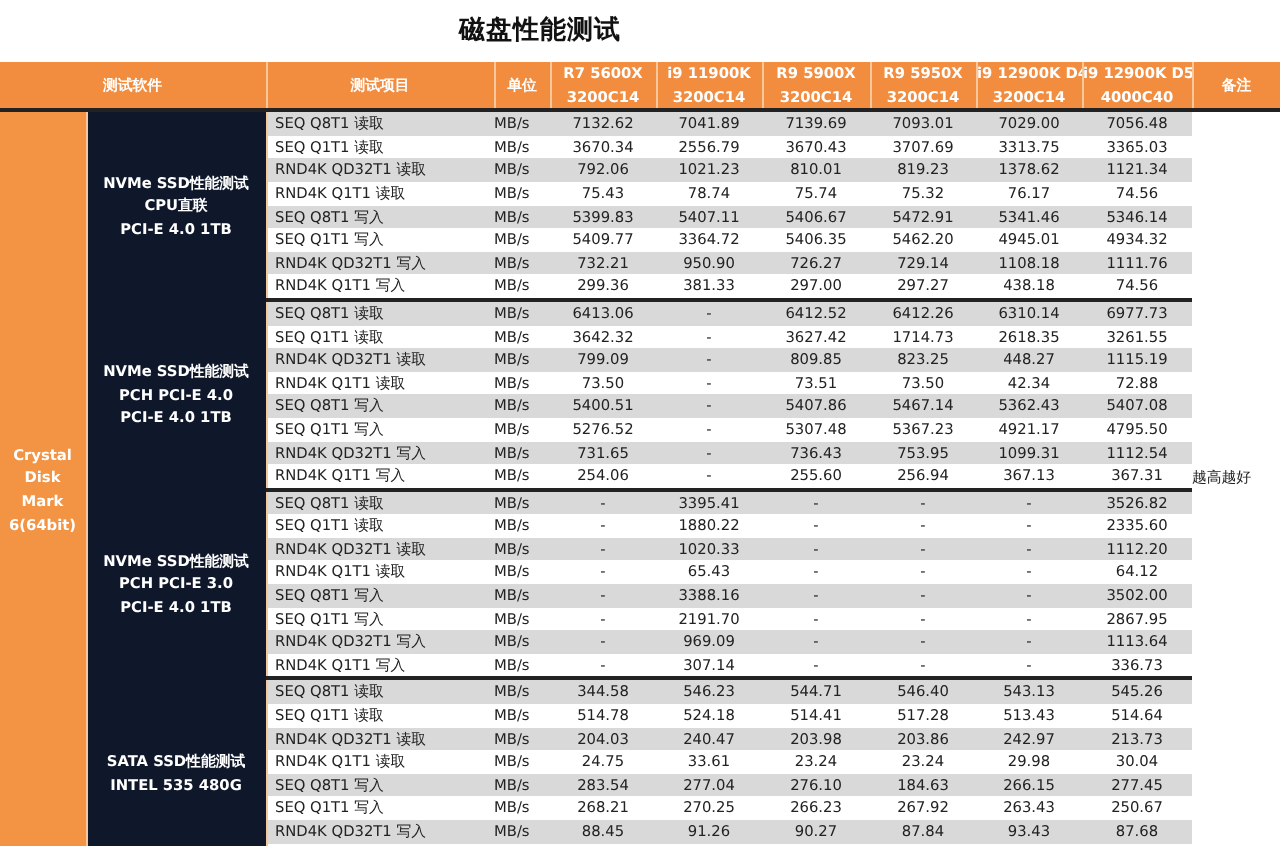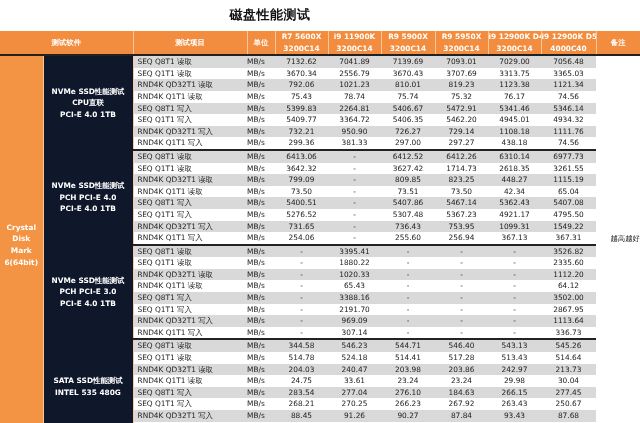--- a/index.html
+++ b/index.html
@@ -7,21 +7,21 @@
   .title { position: absolute; left: 0; top: 6px; width: 540px; text-align: center; font-size: 13px; font-weight: bold; color: #111; letter-spacing: 0.5px; }
   table.bench { position: absolute; left: 0; top: 31px; border-collapse: collapse; table-layout: fixed; width: 640px; }
   table.bench td, table.bench th { padding: 0; height: 11.6px; font-size: 7.4px; line-height: 11.6px; white-space: nowrap; overflow: hidden; }
   th.hdr { background: #F28C3F; color: #fff; font-weight: bold; height: 22px; line-height: 10px; font-size: 7px; text-align: center; border-right: 1px solid #f8c79c; border-bottom: 2px solid #222; }
   th.hdr.last { border-right: none; }
   td.soft { background: #F39444; color: #fff; font-weight: bold; text-align: center; vertical-align: middle; line-height: 10px; font-size: 7px; white-space: normal; border-right: 1px solid #f8c79c; }
   td.group { background: #0f172a; color: #fff; font-weight: bold; text-align: center; vertical-align: middle; line-height: 11px; font-size: 7px; white-space: normal; border-right: 1px solid #f8c79c; }
   td.item { text-align: left; padding-left: 4px !important; color: #222; margin-top: 43px; }
   td.unit { text-align: left; color: #222; }
   td.val { text-align: center; color: #222; }
-  td.note { background: #fff; color: #222; text-align: right; font-size: 6.5px; }
+  td.note { background: #fff; color: #222; text-align: left; font-size: 6.5px; }
   tr.shade td.item, tr.shade td.unit, tr.shade td.val { background: #d9d9d9; }
   tr.plain td.item, tr.plain td.unit, tr.plain td.val { background: #ffffff; }
   tr.grp-start td.item, tr.grp-start td.unit, tr.grp-start td.val { border-top: 2px solid #222; }
   tr.last-row td.item, tr.last-row td.unit, tr.last-row td.val, tr.last-row td.note { border-bottom: 1px solid #555; }
 </style>
 </head>
 <body>
 
 <div class="title">磁盘性能测试</div>
 
@@ -87,40 +87,40 @@
         <td class="val">3365.03</td>
         <td class="note"></td>
       </tr>
       <tr class="shade">
         <td class="item">RND4K QD32T1 读取</td>
         <td class="unit">MB/s</td>
         <td class="val">792.06</td>
         <td class="val">1021.23</td>
         <td class="val">810.01</td>
         <td class="val">819.23</td>
-        <td class="val">1123.38</td>
+        <td class="val">1378.62</td>
         <td class="val">1121.34</td>
         <td class="note"></td>
       </tr>
       <tr class="plain">
         <td class="item">RND4K Q1T1 读取</td>
         <td class="unit">MB/s</td>
         <td class="val">75.43</td>
         <td class="val">78.74</td>
         <td class="val">75.74</td>
         <td class="val">75.32</td>
         <td class="val">76.17</td>
         <td class="val">74.56</td>
         <td class="note"></td>
       </tr>
       <tr class="shade">
         <td class="item">SEQ Q8T1 写入</td>
         <td class="unit">MB/s</td>
         <td class="val">5399.83</td>
-        <td class="val">2264.81</td>
+        <td class="val">5407.11</td>
         <td class="val">5406.67</td>
         <td class="val">5472.91</td>
         <td class="val">5341.46</td>
         <td class="val">5346.14</td>
         <td class="note"></td>
       </tr>
       <tr class="plain">
         <td class="item">SEQ Q1T1 写入</td>
         <td class="unit">MB/s</td>
         <td class="val">5409.77</td>
@@ -192,21 +192,21 @@
         <td class="note"></td>
       </tr>
       <tr class="plain">
         <td class="item">RND4K Q1T1 读取</td>
         <td class="unit">MB/s</td>
         <td class="val">73.50</td>
         <td class="val">-</td>
         <td class="val">73.51</td>
         <td class="val">73.50</td>
         <td class="val">42.34</td>
-        <td class="val">65.04</td>
+        <td class="val">72.88</td>
         <td class="note"></td>
       </tr>
       <tr class="shade">
         <td class="item">SEQ Q8T1 写入</td>
         <td class="unit">MB/s</td>
         <td class="val">5400.51</td>
         <td class="val">-</td>
         <td class="val">5407.86</td>
         <td class="val">5467.14</td>
         <td class="val">5362.43</td>
@@ -225,21 +225,21 @@
         <td class="note"></td>
       </tr>
       <tr class="shade">
         <td class="item">RND4K QD32T1 写入</td>
         <td class="unit">MB/s</td>
         <td class="val">731.65</td>
         <td class="val">-</td>
         <td class="val">736.43</td>
         <td class="val">753.95</td>
         <td class="val">1099.31</td>
-        <td class="val">1549.22</td>
+        <td class="val">1112.54</td>
         <td class="note"></td>
       </tr>
       <tr class="plain">
         <td class="item">RND4K Q1T1 写入</td>
         <td class="unit">MB/s</td>
         <td class="val">254.06</td>
         <td class="val">-</td>
         <td class="val">255.60</td>
         <td class="val">256.94</td>
         <td class="val">367.13</td>

